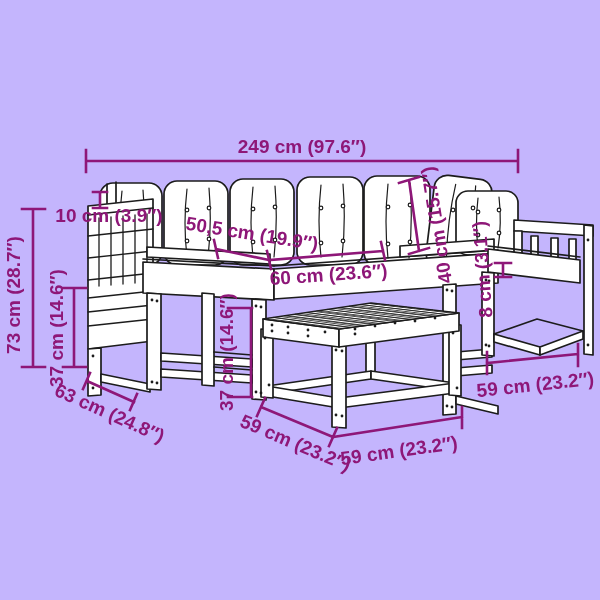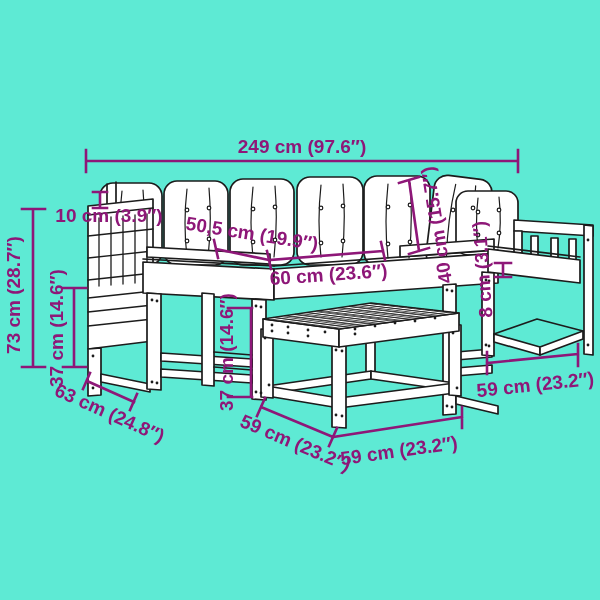--- a/index.html
+++ b/index.html
@@ -1,16 +1,16 @@
 <!DOCTYPE html>
 <html><head>
 <meta charset="utf-8">
 <style>
   html,body{margin:0;padding:0;background:#ffffff;}
-  .stage{position:relative;width:600px;height:600px;background:#5eead4;overflow:hidden;
+  .stage{position:relative;width:600px;height:600px;background:#c4b5fd;overflow:hidden;
          font-family:"Liberation Sans", sans-serif;}
   svg{display:block}
   text{font-family:"Liberation Sans", sans-serif;font-weight:bold;font-size:19px;}
 </style>
 </head>
 <body>
 
 <div class="stage">
 <svg width="600" height="600" viewBox="0 0 600 600">
 

